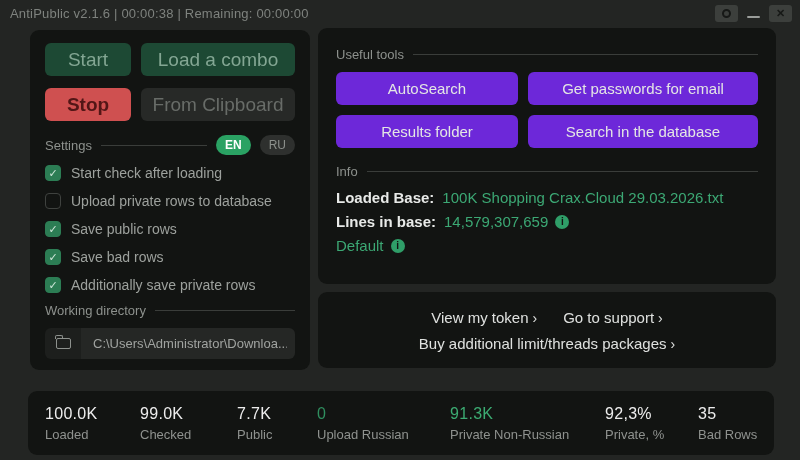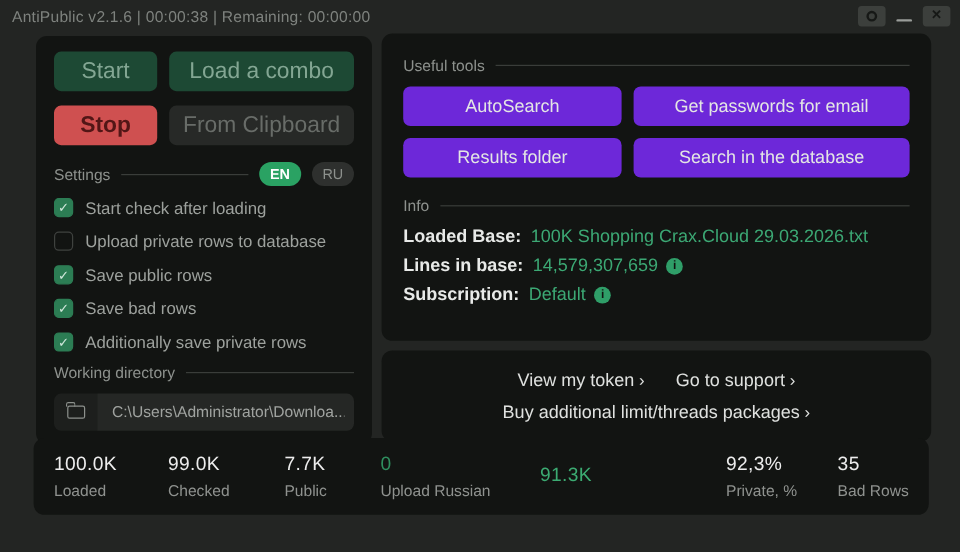--- a/index.html
+++ b/index.html
@@ -24,21 +24,21 @@
   .wc-circle { width:9px; height:9px; border:2px solid #161816; border-radius:50%; }
   .wc-x { font-size:11px; font-weight:bold; color:#161816; line-height:1; }
   .wc-min { width:13px; height:2px; background:#9a9d9a; border-radius:1px; margin-top:8px; }
 
   
   .card { position:absolute; background:#121412; border-radius:9px; }
   .card-left  { left:30px;  top:30px;  width:280px; height:340px; padding:13px 15px; }
   .card-tools { left:318px; top:28px;  width:458px; height:256px; padding:13px 18px; }
   .card-links { left:318px; top:292px; width:458px; height:76px;
                 display:flex; flex-direction:column; justify-content:center; align-items:center; gap:9px; }
-  .card-stats { left:28px;  top:365px; width:746px; height:64px;
+  .card-stats { left:28px;  top:391px; width:746px; height:64px;
                 display:flex; align-items:center; padding-left:17px; }
 
   
   .btn-grid { display:grid; grid-template-columns:86px 1fr; gap:12px 10px; margin-bottom:14px; }
   .btn {
     height:33px; border:none; border-radius:6px; font-size:19px; cursor:pointer;
     font-family:"Liberation Sans", sans-serif;
     display:flex; align-items:center; justify-content:center;
   }
   .btn-green { background:#1d4934; color:#83a693; }
@@ -196,21 +196,20 @@
     <div class="info-row">
       <span class="info-label">Loaded Base:</span>
       <span class="info-value">100K Shopping Crax.Cloud 29.03.2026.txt</span>
     </div>
     <div class="info-row">
       <span class="info-label">Lines in base:</span>
       <span class="info-value">14,579,307,659</span>
       <span class="info-icon">i</span>
     </div>
     <div class="info-row">
-      <span class="info-label">Subscription:</span>
       <span class="info-value">Default</span>
       <span class="info-icon">i</span>
     </div>
   </div>
 </div>
 
 <div class="card card-links">
   <div class="links-row">
     <span class="link"><span>View my token</span><span class="chev">›</span></span>
     <span class="link"><span>Go to support</span><span class="chev">›</span></span>
@@ -232,20 +231,21 @@
   <div class="stat">
     <span class="stat-value" style="color: rgb(237, 237, 237);">7.7K</span>
     <span class="stat-label">Public</span>
   </div>
   <div class="stat">
     <span class="stat-value" style="color: rgb(47, 143, 95);">0</span>
     <span class="stat-label">Upload Russian</span>
   </div>
   <div class="stat">
     <span class="stat-value" style="color: rgb(60, 171, 114);">91.3K</span>
+    <span class="stat-label">Private Non-Russian</span>
   </div>
   <div class="stat">
     <span class="stat-value" style="color: rgb(237, 237, 237);">92,3%</span>
     <span class="stat-label">Private, %</span>
   </div>
   <div class="stat">
     <span class="stat-value" style="color: rgb(237, 237, 237);">35</span>
     <span class="stat-label">Bad Rows</span>
   </div>
 </div>

